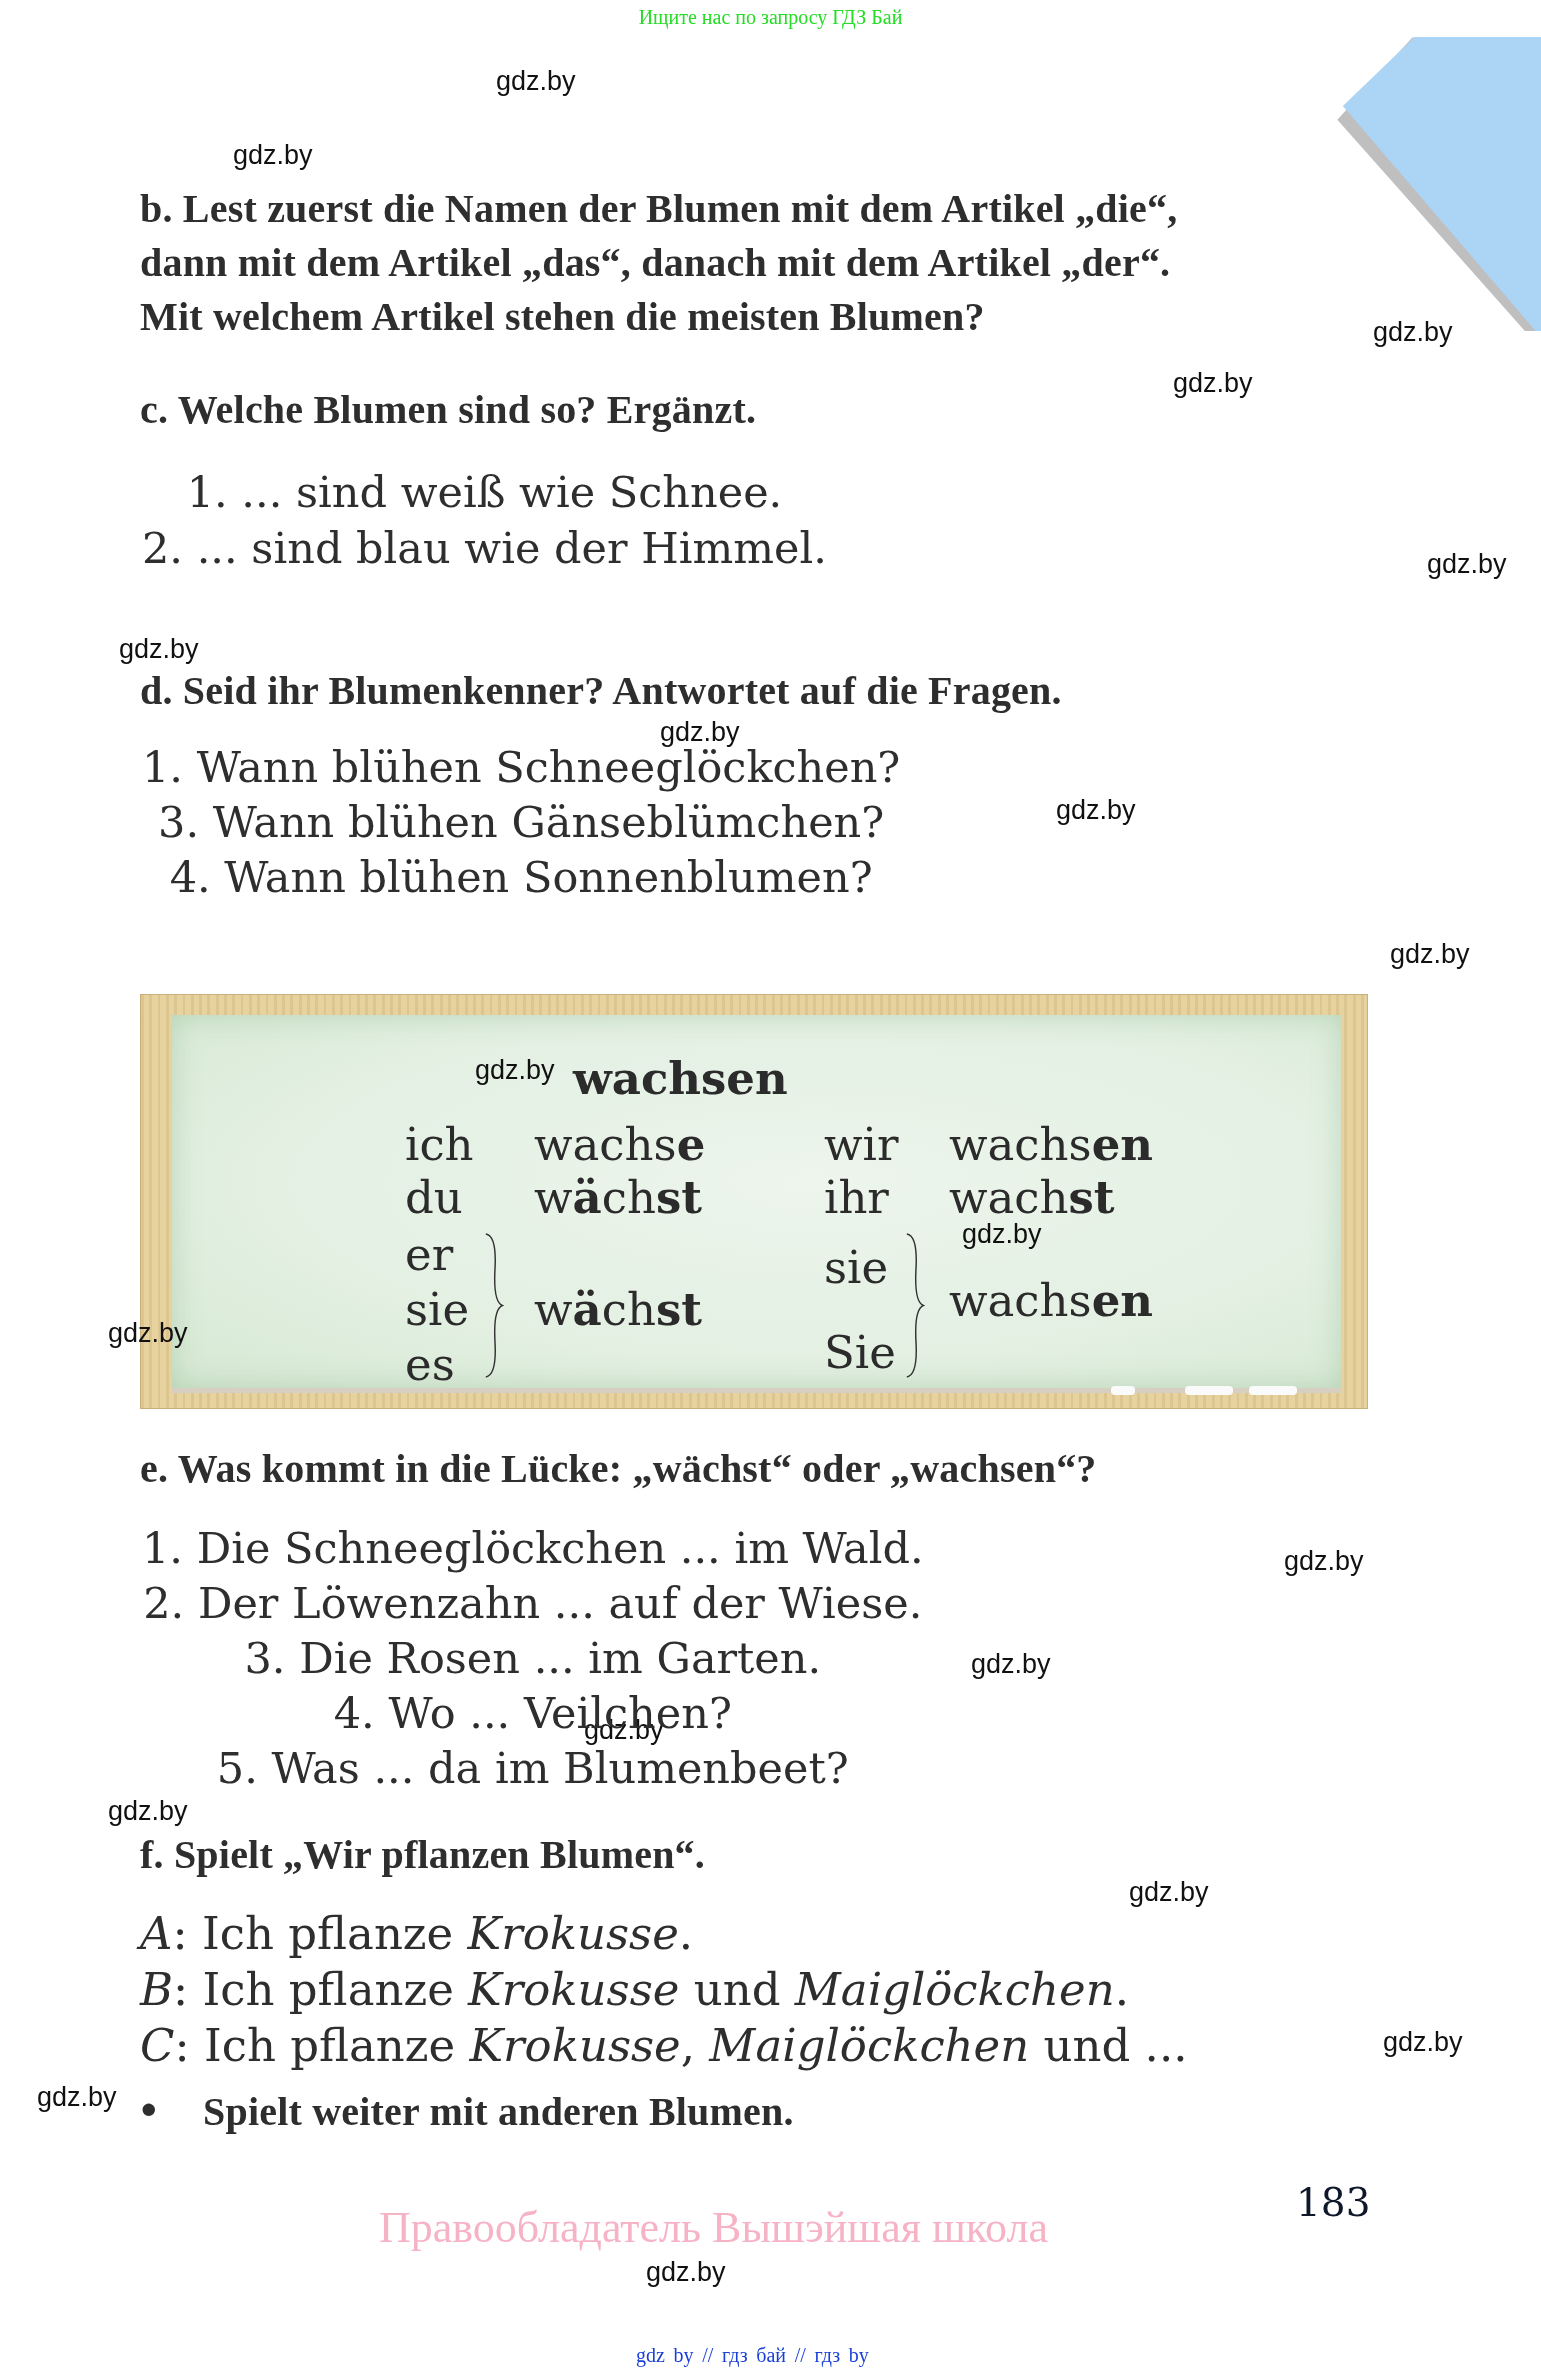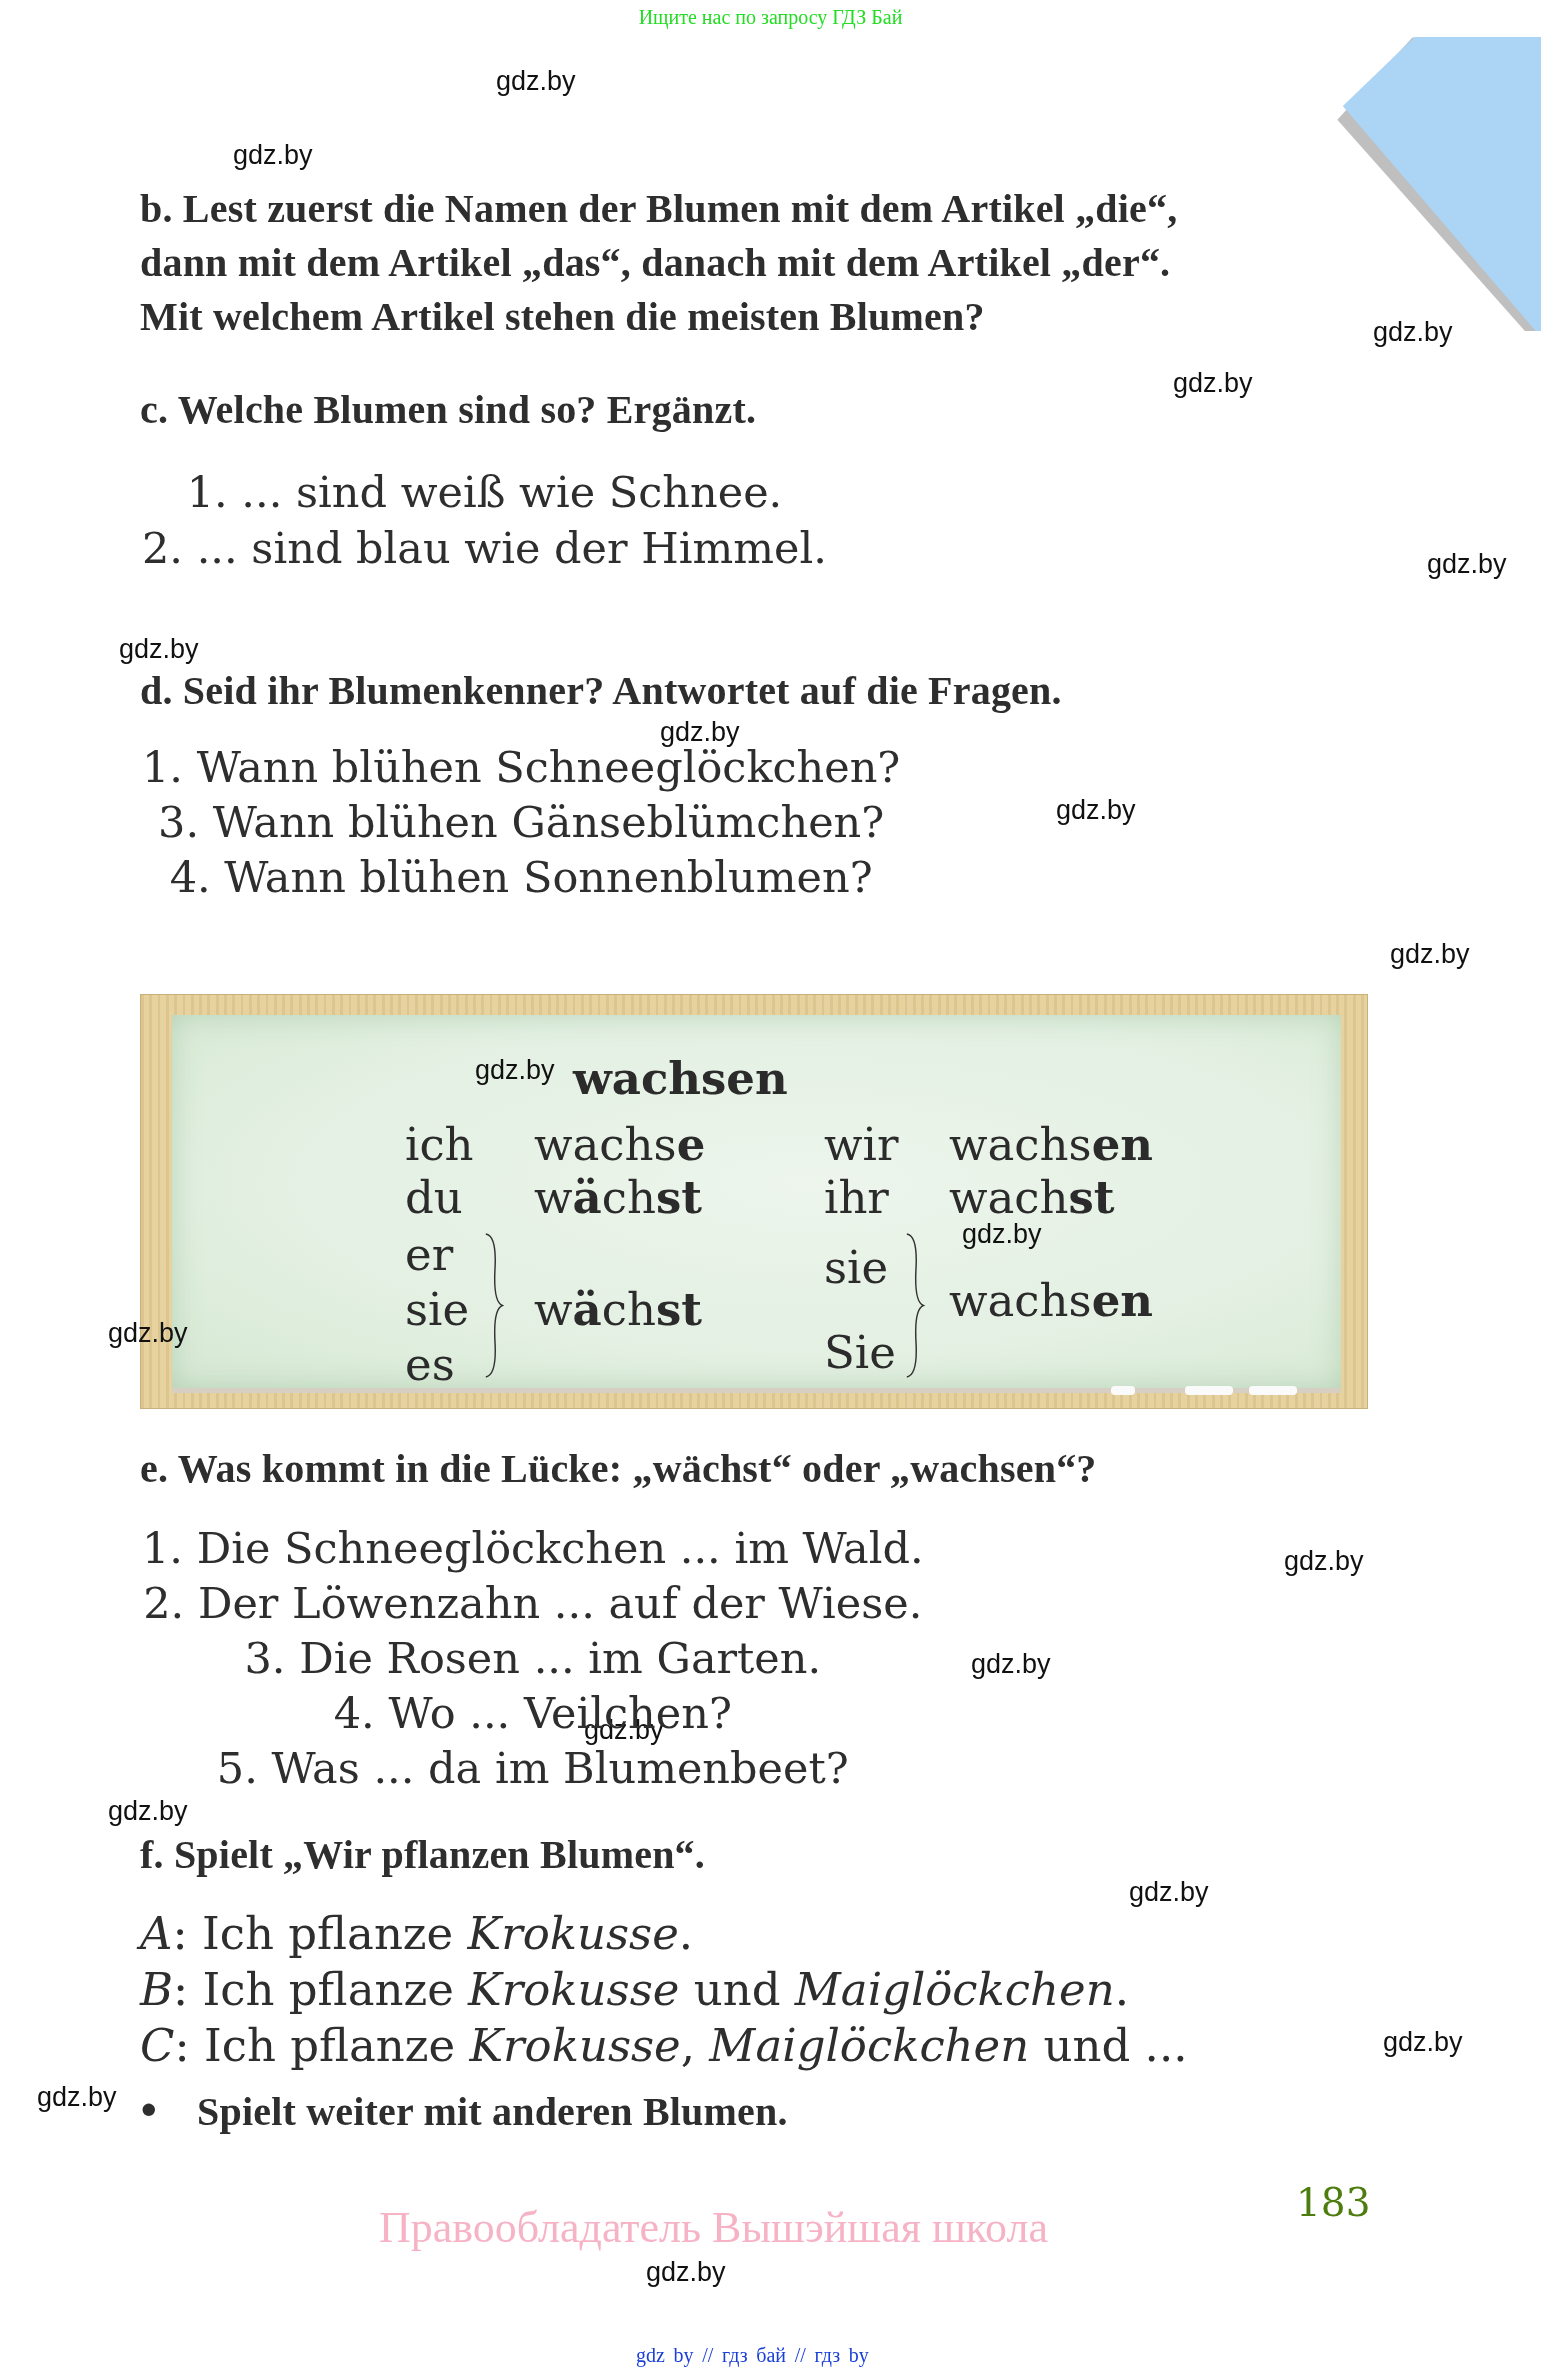--- a/index.html
+++ b/index.html
@@ -27,21 +27,21 @@
     width: 100%; height: 100%; position: relative;
     background: radial-gradient(ellipse at 55% 45%, #edf5ec 0%, #e3f0e2 60%, #d6e8d3 100%);
     box-shadow: inset 0 0 27.6px rgba(120,170,120,0.35);
     border-bottom: 5.5px solid #d7d0c2;
   }
   .conj { font-size: 45px; color: #2b2b2b; white-space: nowrap; }
   .b { font-weight: bold; }
   .chalk { height: 9.2px; background: #fafafa; border-radius: 3.7px; bottom: -7.4px; }
   .play { font-size: 45px; line-height: 56px; color: #2e2e2e; white-space: nowrap; }
   .play i { font-style: italic; }
-  .pagenum { font-size: 39px; color: #4d7c0f; }
+  .pagenum { font-size: 39px; color: #0f172a; }
   .owner { font-size: 44px; color: #f7b3c6; white-space: nowrap; }
   .footer { font-size: 20px; color: #1a3fd8; white-space: nowrap; word-spacing: 3.7px; }
 </style>
 </head>
 <body>
 
 <div class="abs sans top-banner">Ищите нас по запросу ГДЗ Бай</div>
 
 <svg class="abs corner" viewBox="0 0 230 320">
   <polygon points="8,90 230,340 230,60 90,0" fill="#bfbfbf"></polygon>
@@ -135,18 +135,18 @@
   <div>5. Was ... da im Blumenbeet?</div>
 </div>
 
 <div class="abs sans task-head" style="left:140px;top:1831px">f. Spielt „Wir pflanzen Blumen“.</div>
 <div class="abs serif play" style="left:140px;top:1906px">
   <div><i>A</i><span>: Ich pflanze </span><i>Krokusse</i><span>.</span></div>
   <div><i>B</i><span>: Ich pflanze </span><i>Krokusse</i><span> und </span><i>Maiglöckchen</i><span>.</span></div>
   <div><i>C</i><span>: Ich pflanze </span><i>Krokusse</i><span>, </span><i>Maiglöckchen</i><span> und ...</span></div>
 </div>
 <div class="abs sans" style="left:140px;top:2092px;font-size:29px;color:#2e2e2e">●</div>
-<div class="abs sans task-head" style="left:197px;top:2088px">Spielt weiter mit anderen Blumen.</div>
+<div class="abs sans task-head" style="left:203px;top:2088px">Spielt weiter mit anderen Blumen.</div>
 
 <div class="abs serif pagenum" style="left:1296px;top:2180px">183</div>
 <div class="abs sans owner" style="left:379px;top:2202px">Правообладатель Вышэйшая школа</div>
 <div class="abs sans footer" style="left:636px;top:2344px">gdz by  //  гдз бай  //  гдз by</div>
 
 
 </body></html>

